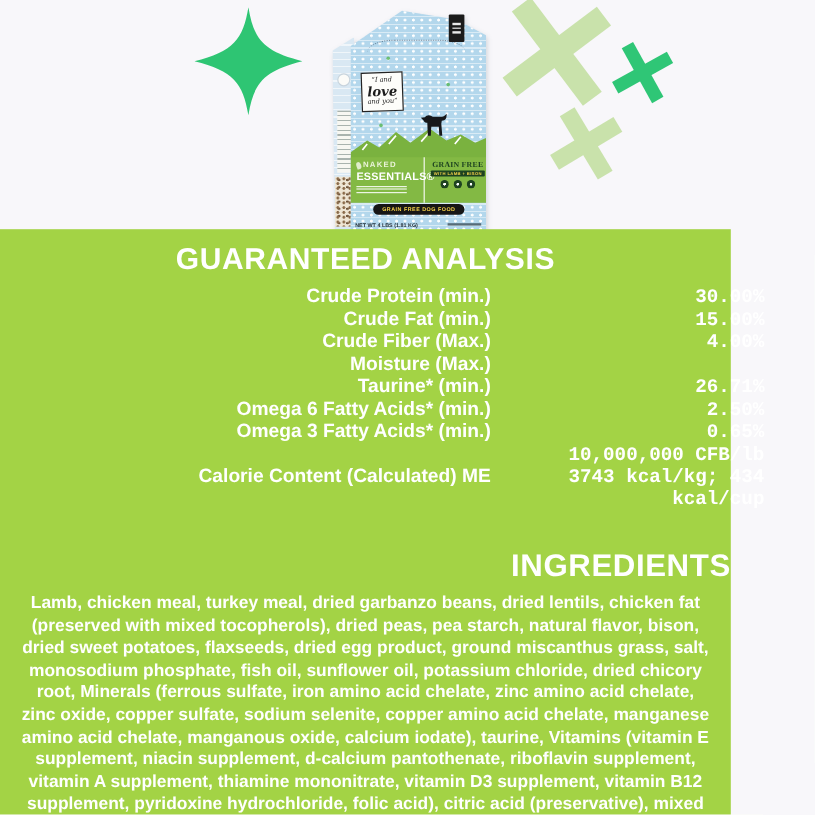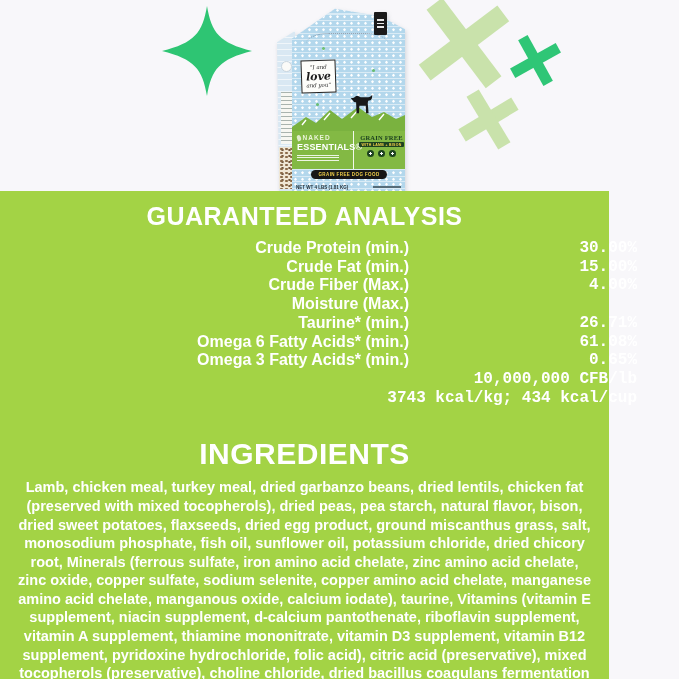--- a/index.html
+++ b/index.html
@@ -77,21 +77,21 @@
   .micro-bar{display:inline-block;width:28px;height:2px;background:rgba(35,50,60,.65);}
   .green-dot{position:absolute;width:3px;height:3px;border-radius:50%;background:#59b75c;opacity:.85;z-index:1;}
   .gd1{left:30px;top:40px;}.gd2{left:80px;top:62px;}.gd3{left:24px;top:96px;}
   
   .green{position:absolute;left:0;top:191px;width:609px;height:488px;background:var(--green-bg,#a3d345);color:var(--text-white,#fff);}
   .ga-title{margin:0;padding-top:11px;text-align:center;font-size:25px;font-weight:bold;letter-spacing:.5px;}
   .ga-table{margin:8px 0 0 127px;width:510px;text-align:right;}
   .ga-row{display:flex;font-size:16px;font-weight:bold;line-height:18.7px;}
   .ga-label{width:282px;flex:none;}
   .ga-value{flex:1;font-family:Liberation Mono, monospace;}
-  .ing-title{margin:30px 0 0 0;text-align:center;font-size:30px;font-weight:bold;letter-spacing:.5px;}
+  .ing-title{margin:30px 0 0 0;text-align:right;font-size:26px;font-weight:bold;letter-spacing:.5px;}
   .ing-text{margin:7px 15px 0 15px;text-align:center;font-size:14.5px;font-weight:bold;line-height:18.6px;}
 </style>
 </head>
 <body>
 
 <div class="page">
 
   <div class="hero">
 
     <div class="sparkle">
@@ -214,30 +214,31 @@
       </div>
       <div class="ga-row">
         <span class="ga-label">Moisture (Max.)</span>
       </div>
       <div class="ga-row">
         <span class="ga-label">Taurine* (min.)</span>
         <span class="ga-value">26.71%</span>
       </div>
       <div class="ga-row">
         <span class="ga-label">Omega 6 Fatty Acids* (min.)</span>
-        <span class="ga-value">61.08%</span>
+        <span class="ga-value">2.50%</span>
       </div>
       <div class="ga-row">
         <span class="ga-label">Omega 3 Fatty Acids* (min.)</span>
         <span class="ga-value">0.65%</span>
       </div>
       <div class="ga-row">
         <span class="ga-value">10,000,000 CFB/lb</span>
       </div>
       <div class="ga-row">
+        <span class="ga-label">Calorie Content (Calculated) ME</span>
         <span class="ga-value">3743 kcal/kg; 434 kcal/cup</span>
       </div>
     </div>
 
     <h2 class="ing-title">INGREDIENTS</h2>
     <p class="ing-text">Lamb, chicken meal, turkey meal, dried garbanzo beans, dried lentils, chicken fat (preserved with mixed tocopherols), dried peas, pea starch, natural flavor, bison, dried sweet potatoes, flaxseeds, dried egg product, ground miscanthus grass, salt, monosodium phosphate, fish oil, sunflower oil, potassium chloride, dried chicory root, Minerals (ferrous sulfate, iron amino acid chelate, zinc amino acid chelate, zinc oxide, copper sulfate, sodium selenite, copper amino acid chelate, manganese amino acid chelate, manganous oxide, calcium iodate), taurine, Vitamins (vitamin E supplement, niacin supplement, d-calcium pantothenate, riboflavin supplement, vitamin A supplement, thiamine mononitrate, vitamin D3 supplement, vitamin B12 supplement, pyridoxine hydrochloride, folic acid), citric acid (preservative), mixed tocopherols (preservative), choline chloride, dried bacillus coagulans fermentation product, rosemary extract.</p>
   </div>
 </div>
 
 </body></html>

